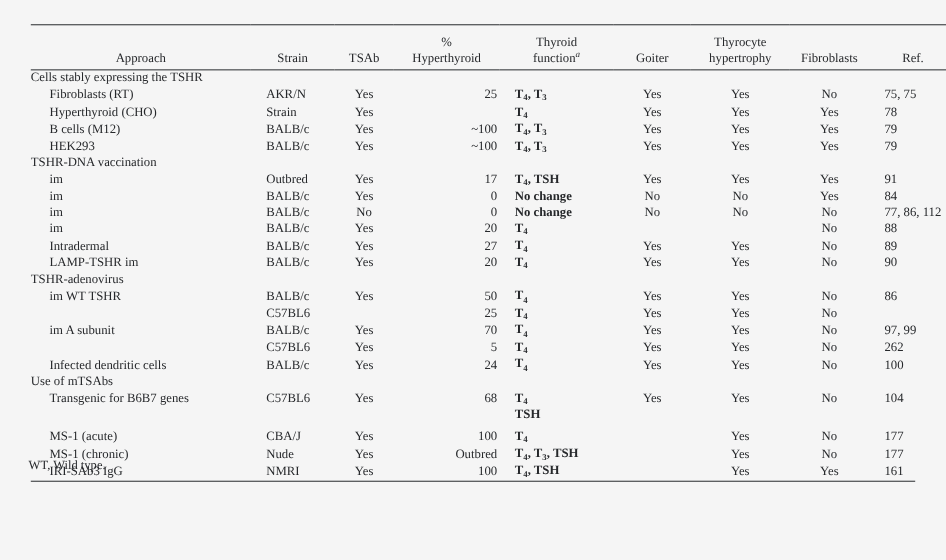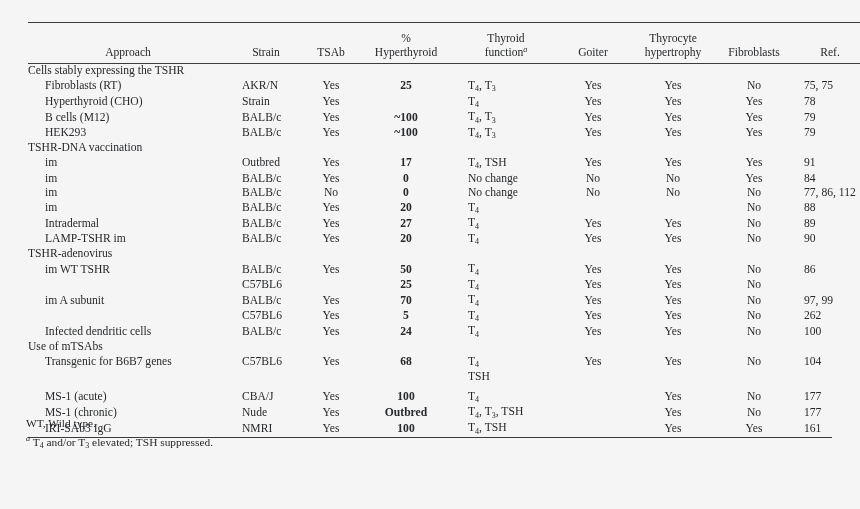--- a/index.html
+++ b/index.html
@@ -59,22 +59,22 @@
   }
   tbody tr.pad-top td { padding-top: 5px; }
 
   td.c-approach {
     text-align: left;
     padding-left: 0;
   }
   td.c-approach.indent { padding-left: 17px; margin-top: 36px; }
   td.c-ref { text-align: left; padding-left: 14px; }
   td.c-strain { text-align: left; padding-left: 14px; }
-  td.c-func { text-align: left; padding-left: 14px; }
-  td.c-pct { text-align: center; font-weight: bold; }
+  td.c-func { text-align: left; padding-left: 14px; font-weight: bold; }
+  td.c-pct { text-align: right; }
 
   td.two-line { line-height: 14.6px; }
 
   
   col.w-approach { width: 200px; }
   col.w-strain   { width: 76px; }
   col.w-tsab     { width: 54px; }
   col.w-pct      { width: 96px; }
   col.w-func     { width: 104px; }
   col.w-goiter   { width: 70px; }
@@ -382,17 +382,13 @@
           <td class="">Yes</td>
           <td class="c-ref">161</td>
         </tr>
       </tbody>
   </table>
   <div class="rule-bottom" style="width:804px;height:0;"></div>
 </div>
 
 <div class="footnotes">
   <div>WT, Wild type.</div>
-  <div>
-    <span class="fn-marker">a</span>
-    <span id="fn2">T<sub>4</sub> and/or T<sub>3</sub> elevated; TSH suppressed.</span>
-  </div>
 </div>
 
 </body></html>

